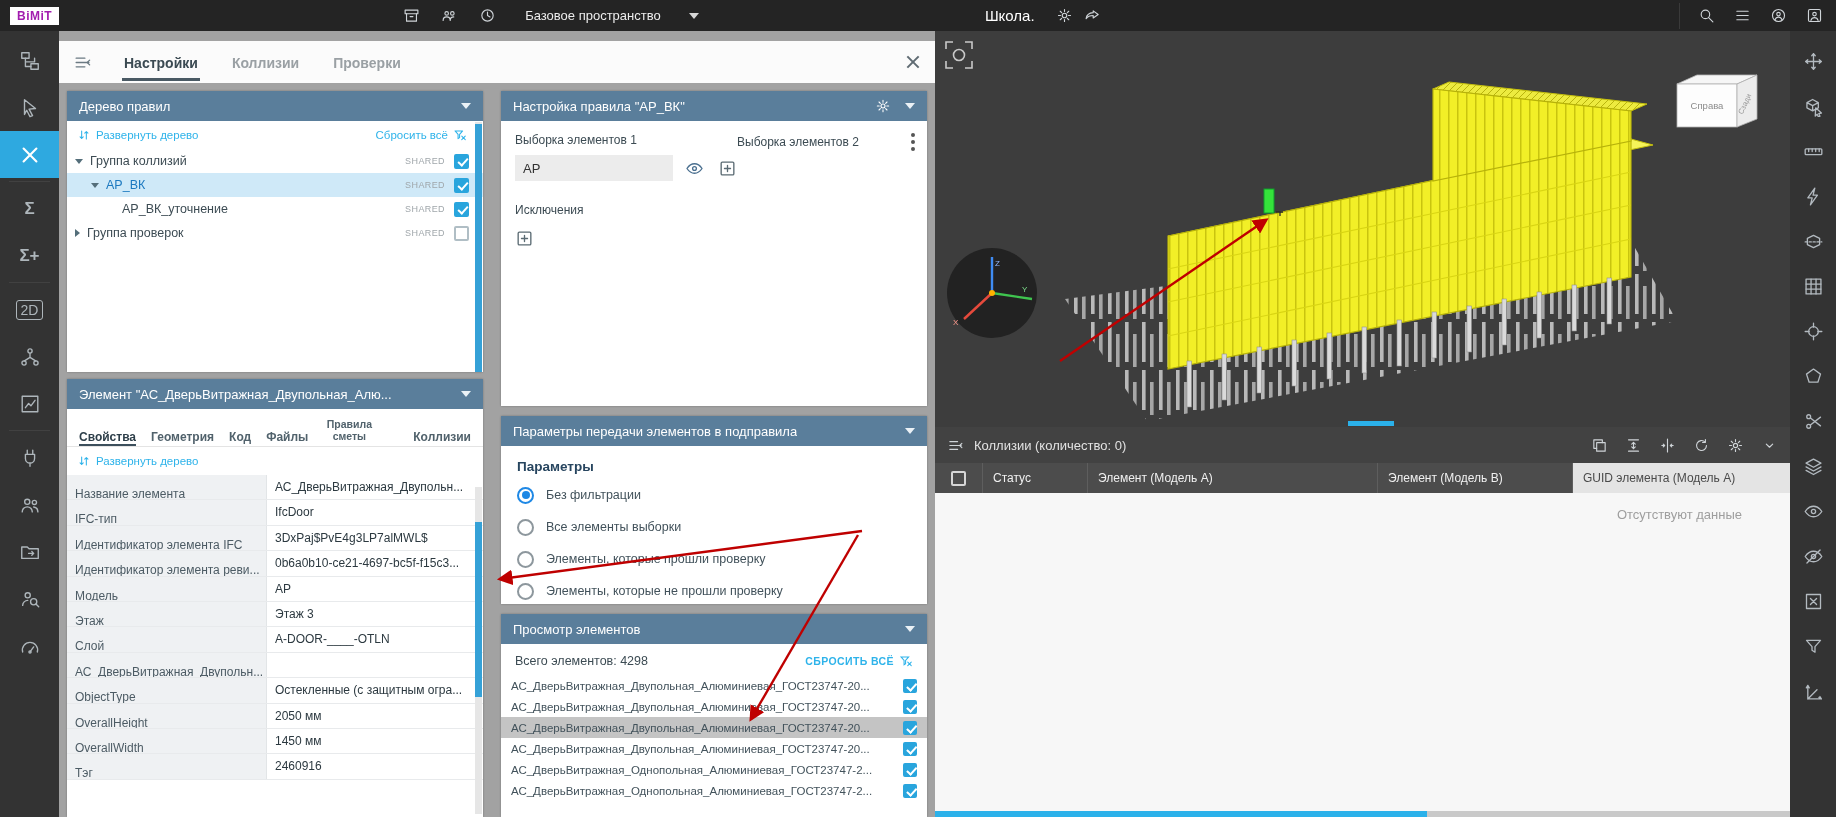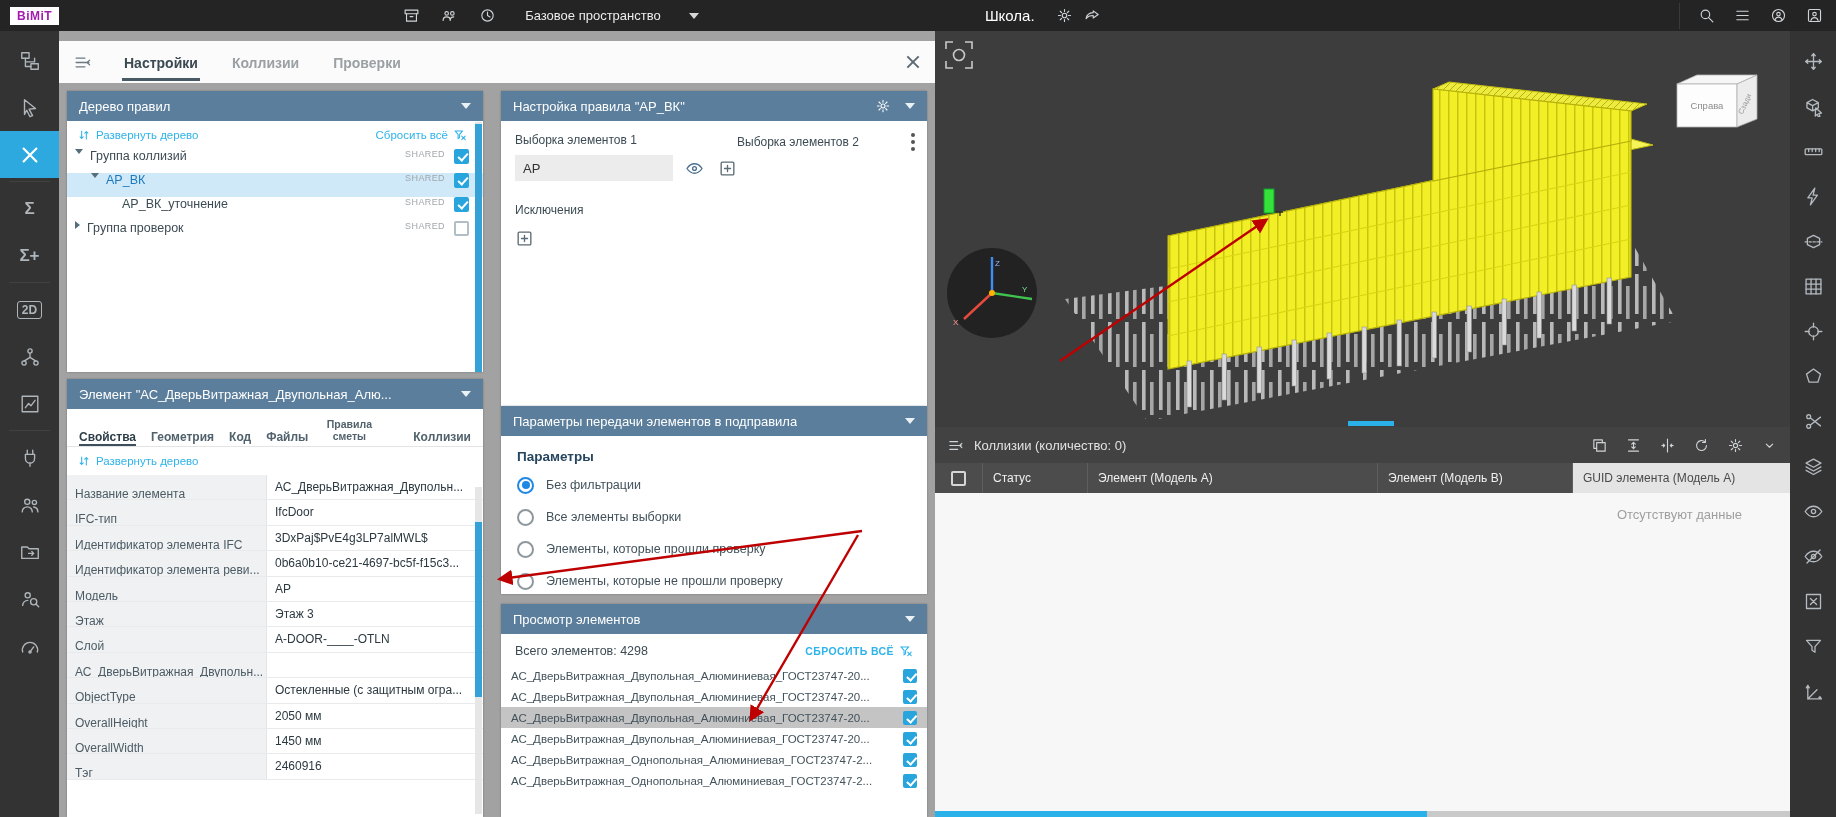--- a/index.html
+++ b/index.html
@@ -23,21 +23,21 @@
 .tb-right{display:flex;gap:8px;margin-right:8px;flex:none;border-left:1px solid #3a3a3a;padding-left:12px}
 
 
 .lefttb{position:absolute;left:0;top:31px;bottom:0;width:59px;background:#333;
   display:flex;flex-direction:column;padding-top:6px;z-index:4}
 .tool{height:47px;display:flex;align-items:center;justify-content:center;cursor:pointer;flex:none}
 .tool svg{width:22px;height:22px;stroke:#aeb6bb;fill:none;stroke-width:1.5;stroke-linecap:round;stroke-linejoin:round}
 .tool.active{background:#2ea9e0}
 .tool.active svg{stroke:#fff}
 .tglyph{font-size:17px;font-weight:bold;color:#aeb6bb;line-height:1}
-.tglyph2d{font-size:12px;font-weight:bold;color:#aeb6bb;border:1.6px solid #aeb6bb;border-radius:3px;padding:2px 4px;line-height:1}
+.tglyph2d{font-size:14px;font-weight:normal;color:#aeb6bb;border:1.6px solid #aeb6bb;border-radius:3px;padding:2px 4px;line-height:1}
 .tbhr{height:1px;background:#414141;margin:3px 9px;flex:none}
 
 
 .panelwrap{position:absolute;left:59px;top:31px;width:876px;bottom:0;background:#a2a2a2;
   padding-top:10px;display:flex;flex-direction:column;z-index:3}
 .tabbar{height:42px;background:#fbfbfb;display:flex;align-items:center;padding:0 14px;flex:none}
 .collapseic svg{width:19px;height:19px;stroke:#6b7a83;fill:none;stroke-width:1.7;stroke-linecap:round;stroke-linejoin:round}
 .tab{font-size:14px;font-weight:bold;color:#9aa0a4;margin-left:30px;padding:11px 2px 7px;
   border-bottom:3px solid transparent;cursor:pointer}
 .tab.active{color:#3b4a52;border-color:#4a5a64}
@@ -54,21 +54,21 @@
 .pcaret{margin-left:auto;width:0;height:0;border-left:5px solid transparent;border-right:5px solid transparent;
   border-top:6px solid #eaf1f6;cursor:pointer;flex:none}
 .phead .hgear svg{width:16px;height:16px;stroke:#fff;fill:none;stroke-width:1.6;stroke-linecap:round}
 
 
 .treepanel{height:281px;flex:none;position:relative}
 .linkrow{display:flex;align-items:center;height:28px;padding:0 16px 0 10px;flex:none}
 .link{color:#2eb3ea;font-size:11.5px;display:flex;align-items:center;gap:5px;cursor:pointer;white-space:nowrap}
 .link svg{width:14px;height:14px;stroke:#2eb3ea;stroke-width:1.8;fill:none;stroke-linecap:round;stroke-linejoin:round}
 .link.right{margin-left:auto}
-.trow{display:flex;height:24px;padding:0 14px 0 8px;font-size:12.5px;color:#3c4b53;cursor:pointer}
+.trow{display:flex;align-items:center;height:24px;padding:0 14px 0 8px;font-size:12.5px;color:#3c4b53;cursor:pointer}
 .trow.sel{background:#cfe9f8;color:#1c79c0}
 .tindent1{width:16px;flex:none}.tindent2{width:40px;flex:none}
 .caret-d{width:0;height:0;border-left:4.5px solid transparent;border-right:4.5px solid transparent;
   border-top:5.5px solid #546e7a;flex:none;cursor:pointer}
 .caret-r{width:0;height:0;border-top:4.5px solid transparent;border-bottom:4.5px solid transparent;
   border-left:5.5px solid #546e7a;flex:none;cursor:pointer}
 .tlabel{margin-left:7px;white-space:nowrap}
 .sharedbadge{margin-left:auto;font-size:9px;color:#a0a7ab;letter-spacing:.4px;margin-right:9px}
 .cb{width:15px;height:15px;border:2px solid #b0bec5;border-radius:2px;flex:none;cursor:pointer;position:relative;background:#fff}
 .cb.checked{background:#29a5dd;border-color:#29a5dd}
@@ -100,21 +100,21 @@
 .selinput{width:158px;height:26px;background:#ececec;border:none;outline:none;font-size:13px;
   color:#333;padding:0 8px;font-family:"Liberation Sans",sans-serif}
 .sqbtn{width:24px;height:24px;display:flex;align-items:center;justify-content:center;cursor:pointer}
 .sqbtn svg{width:19px;height:19px;stroke:#4a6f8f;fill:none;stroke-width:1.7;stroke-linecap:round;stroke-linejoin:round}
 .excl{margin-top:22px}
 .plusalone{margin-top:9px}
 .kebab{position:absolute;right:12px;top:12px;width:4px;height:4px;background:#555;border-radius:50%;
   box-shadow:0 7px 0 #555,0 14px 0 #555;cursor:pointer}
 
 
-.trpanel{height:188px;flex:none;}
+.trpanel{height:188px;flex:none;margin-top:10px}
 .trheading{font-size:13.5px;font-weight:bold;color:#27455f;padding:13px 16px 5px}
 .radiorow{display:flex;align-items:center;gap:12px;padding:7.5px 16px;font-size:12.5px;color:#42525b;cursor:pointer}
 .radio{width:17px;height:17px;border:2px solid #8d979d;border-radius:50%;flex:none;position:relative}
 .radio.sel{border-color:#1e88e5}
 .radio.sel::after{content:"";position:absolute;inset:2.5px;background:#1e88e5;border-radius:50%}
 
 
 .evpanel{flex:1;margin-top:10px}
 .evtotal{display:flex;align-items:center;padding:10px 14px 7px;font-size:12.5px;color:#3c4b53}
 .evreset{margin-left:auto;color:#2eb3ea;font-size:10.5px;font-weight:bold;letter-spacing:.4px;

